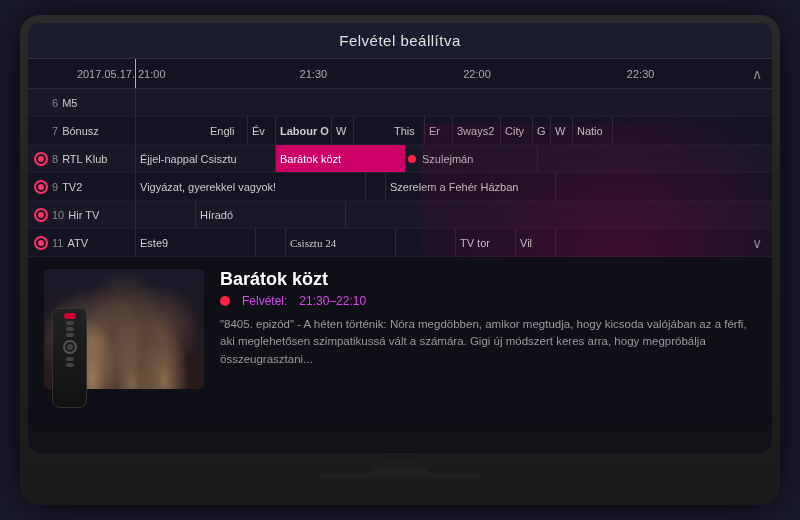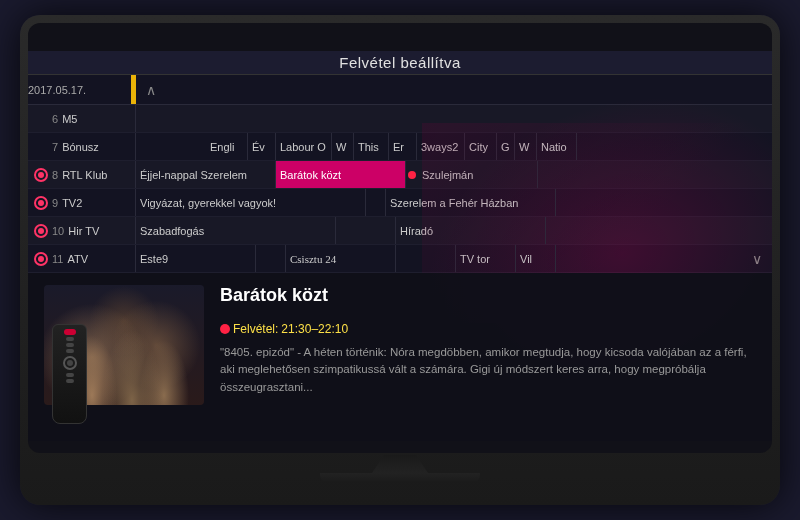--- a/index.html
+++ b/index.html
@@ -52,26 +52,25 @@
       right: 0;
       top: 100px;
       width: 350px;
       height: 200px;
       background: linear-gradient(135deg, rgba(120,0,60,0.2) 0%, transparent 60%);
       pointer-events: none;
     }
 
     .header-bar {
       background: rgba(30,30,50,0.95);
-      height: 24px;
+      height: 36px;
       display: flex;
       align-items: center;
       justify-content: center;
       border-bottom: 1px solid #333;
-      margin-top: 28px;
     }
 
     .header-title {
       color: #e0e0e0;
       font-size: 15px;
       font-weight: 400;
       letter-spacing: 0.5px;
     }
 
     .timeline-row {
@@ -82,24 +81,25 @@
       border-bottom: 1px solid #2a2a3a;
       padding: 0;
     }
 
     .channel-label-header {
       width: 108px;
       min-width: 108px;
       color: #888;
       font-size: 11px;
       padding-left: 0;
-      border-right: 5px solid #eab308;
-      height: 100%;
-      display: flex;
-      align-items: center;
+      border-right: 1px solid #eab308;
+      height: 100%;
+      display: flex;
+      align-items: center;
+      justify-content: flex-end;
     }
 
     .time-slots {
       flex: 1;
       display: flex;
       align-items: center;
       height: 100%;
       position: relative;
     }
 
@@ -286,24 +286,23 @@
 
     .info-title {
       font-size: 18px;
       font-weight: 600;
       color: #ffffff;
     }
 
     .info-record-status {
       display: flex;
       align-items: center;
-      gap: 3px;
+      gap: 12px;
       font-size: 12px;
-      color: #fde047;
-      margin-top: 12px;
+      color: #d946ef;
     }
 
     .red-dot {
       width: 10px;
       height: 10px;
       border-radius: 50%;
       background: #ff2244;
       flex-shrink: 0;
     }
 
@@ -343,20 +342,26 @@
   <div class="tv-screen">
 
     <div class="header-bar">
       <span class="header-title">Felvétel beállítva</span>
     </div>
 
     <div class="timeline-row">
       <div class="channel-label-header">
         <span style="font-size:11px;color:#aaa;">2017.05.17.</span>
       </div>
+      <div class="time-slots">
+        <span class="time-label" style="left:2px;">21:00</span>
+        <span class="time-label" style="left:27%;">21:30</span>
+        <span class="time-label" style="left:54%;">22:00</span>
+        <span class="time-label" style="left:81%;">22:30</span>
+      </div>
       <div class="scroll-up">
         <span>∧</span>
       </div>
     </div>
 
     <div id="epg-container">
         <div class="epg-row">
           <div class="channel-label">
             <span style="width: 18px; display: inline-block;"></span>
             <span class="channel-num">6</span>
@@ -367,42 +372,42 @@
         <div class="epg-row">
           <div class="channel-label">
             <span style="width: 18px; display: inline-block;"></span>
             <span class="channel-num">7</span>
             <span>Bónusz</span>
           </div>
           <div class="programs-area">
             <div class="program-cell" style="width: 70px; margin-top: 28px;">Noah</div>
             <div class="program-cell" style="width: 42px;">Engli</div>
             <div class="program-cell" style="width: 28px;">Év</div>
-            <div class="program-cell" style="width: 56px;">Labour O</div>
+            <div class="program-cell" style="width: 56px; font-weight: bold;">Labour O</div>
             <div class="program-cell" style="width: 22px;">W</div>
-            <div class="program-cell" style="width: 35px;">This</div>
+            <div class="program-cell" style="width: 35px; margin-left: 36px;">This</div>
             <div class="program-cell" style="width: 28px;">Er</div>
             <div class="program-cell" style="width: 48px;">3ways2</div>
             <div class="program-cell" style="width: 32px;">City</div>
             <div class="program-cell" style="width: 18px;">G</div>
             <div class="program-cell" style="width: 22px;">W</div>
             <div class="program-cell" style="width: 40px;">Natio</div>
           </div>
           <div class="scroll-end"></div>
         </div>
         <div class="epg-row">
           <div class="channel-label">
             <div class="record-icon active">
               <div class="record-dot"></div>
             </div>
             <span class="channel-num">8</span>
             <span>RTL Klub</span>
           </div>
           <div class="programs-area">
-            <div class="program-cell" style="width: 140px;">Éjjel-nappal Szerelem</div>
+            <div class="program-cell" style="width: 140px;">Éjjel-nappal Csisztu</div>
             <div class="program-cell selected" style="width: 130px;">Barátok közt</div>
             <div style="width: 12px; min-width: 12px; height: 100%; display: flex; align-items: center; justify-content: center;">
               <div style="width: 8px; height: 8px; border-radius: 50%; background: rgb(255, 34, 68);"></div>
             </div>
             <div class="program-cell" style="width: 120px;">Szulejmán</div>
           </div>
           <div class="scroll-end"></div>
         </div>
         <div class="epg-row">
           <div class="channel-label">
@@ -421,21 +426,20 @@
         </div>
         <div class="epg-row">
           <div class="channel-label">
             <div class="record-icon active">
               <div class="record-dot"></div>
             </div>
             <span class="channel-num">10</span>
             <span>Hir TV</span>
           </div>
           <div class="programs-area">
-            <div class="program-cell" style="width: 200px;">Szabadfogás</div>
             <div class="program-cell" style="width: 60px;"></div>
             <div class="program-cell" style="width: 150px;">Híradó</div>
           </div>
           <div class="scroll-end"></div>
         </div>
         <div class="epg-row">
           <div class="channel-label">
             <div class="record-icon active">
               <div class="record-dot"></div>
             </div>

